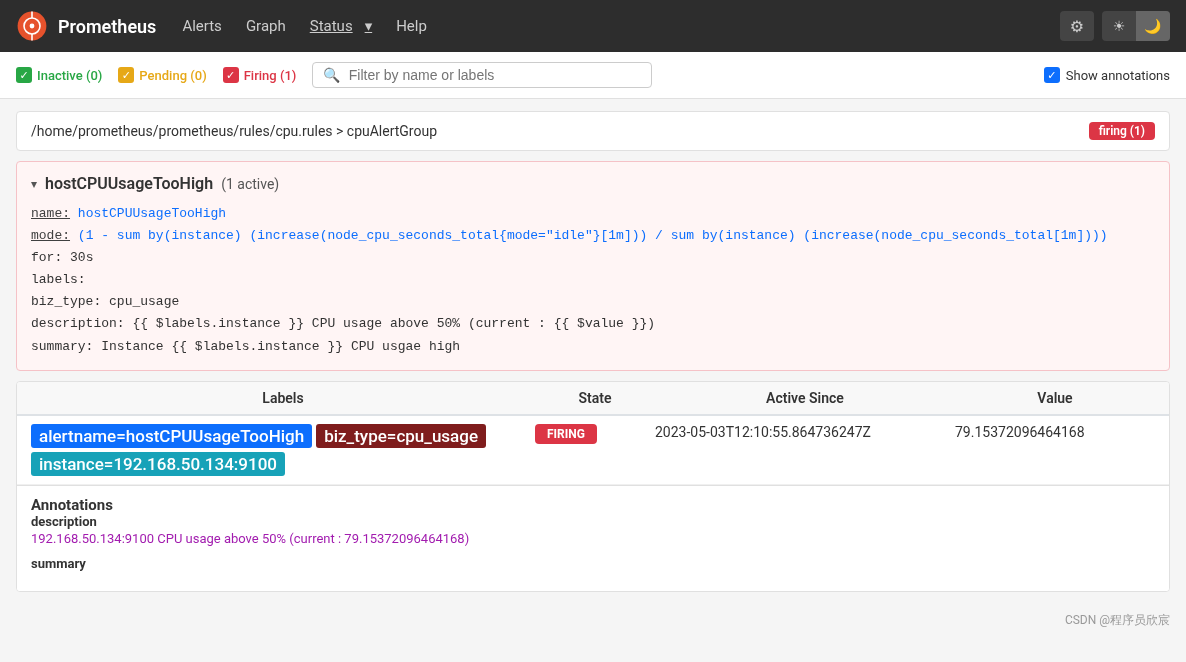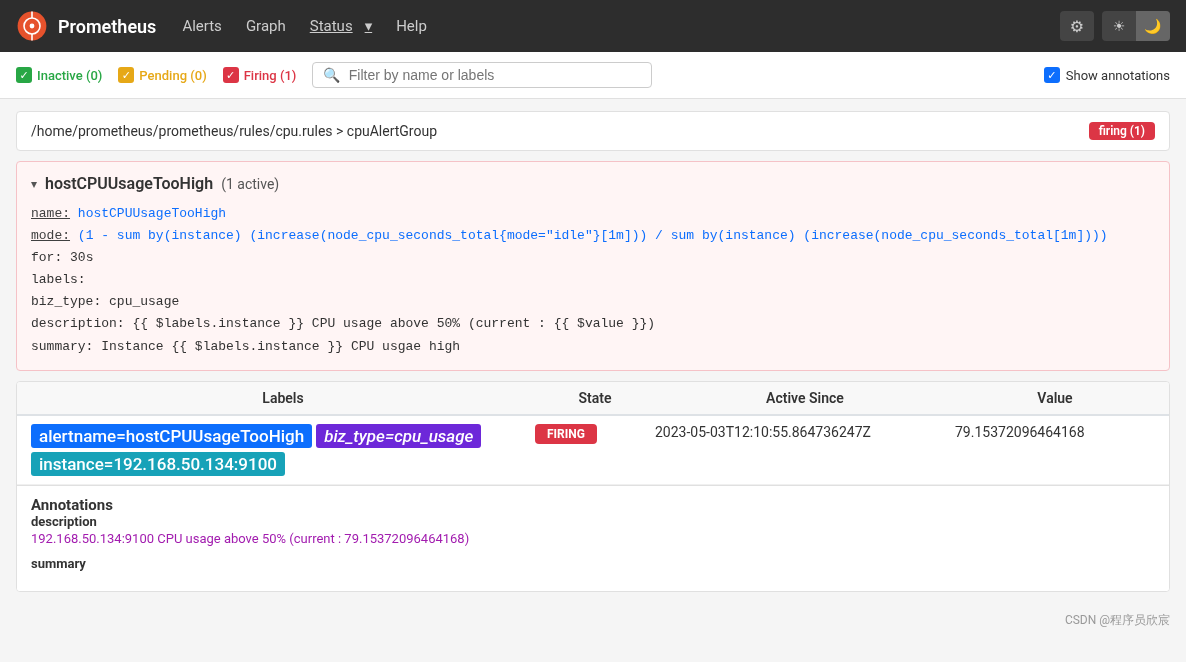--- a/index.html
+++ b/index.html
@@ -238,21 +238,21 @@
       gap: 4px;
     }
     .label-tag {
       padding: 2px 8px;
       border-radius: 3px;
       font-size: 17px;
       color: #fff;
       font-weight: 500;
     }
     .tag-blue { background: #0d6efd; }
-    .tag-green { background: #6d28d9; font-style: italic; }
+    .tag-green { background: #7f1d1d; }
     .tag-teal { background: #17a2b8; }
 
     .state-badge {
       display: inline-block;
       background: #dc3545;
       color: #fff;
       padding: 3px 12px;
       border-radius: 4px;
       font-size: 12px;
       font-weight: 700;

